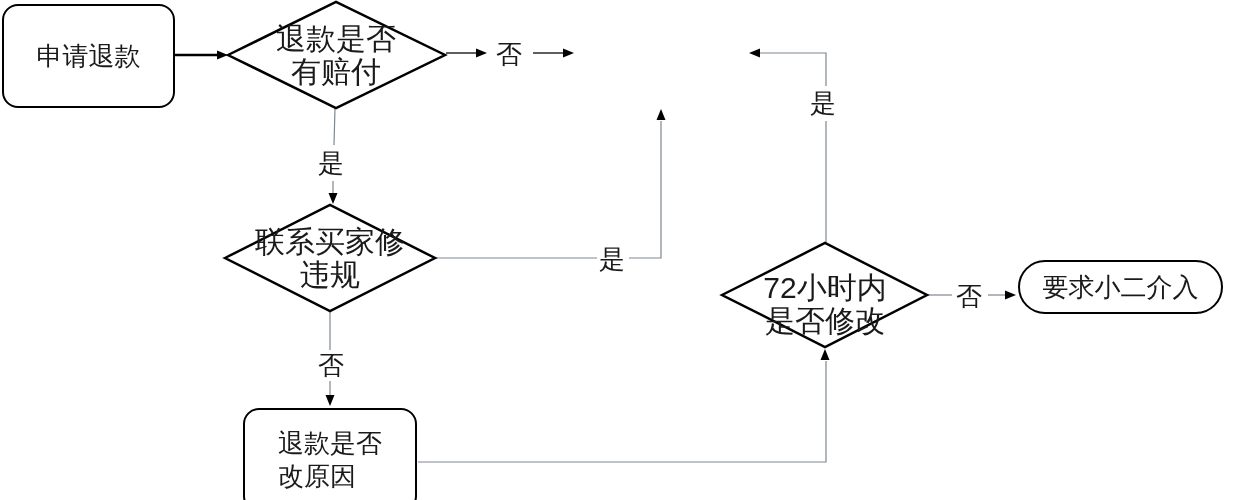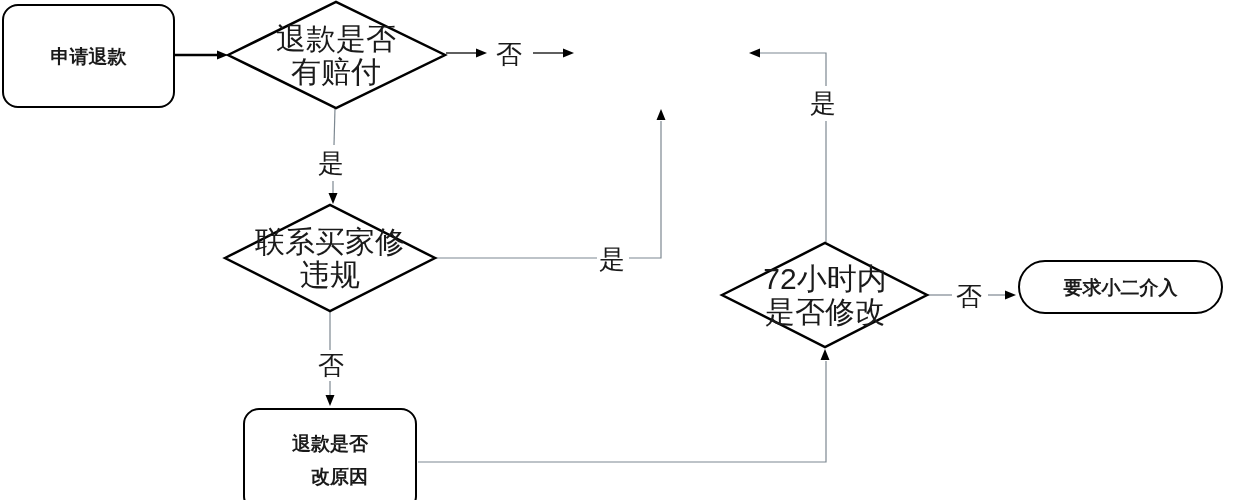--- a/index.html
+++ b/index.html
@@ -17,25 +17,24 @@
 
   
   .node {
     position: absolute;
     box-sizing: border-box;
     background: #ffffff;
     border: 2.5px solid #000000;
     display: flex;
     align-items: center;
     justify-content: center;
-    text-align: right;
-    font-size: 19px;
+    text-align: left;
+    font-size: 26px;
     line-height: 33px;
     white-space: pre-line;
-    font-weight: bold;
   }
   .r16 { border-radius: 16px; }
   .r32 { border-radius: 34px; }
 
   
   .dlabel {
     position: absolute;
     transform: translate(-50%, -50%);
     text-align: center;
     font-size: 30px;
@@ -105,21 +104,21 @@
   </div>
 
   <div class="node r32 layer" style="left:1018px; top:260px; width:205px; height:54px;">
     <span>要求小二介入</span>
   </div>
 
   <div class="dlabel" style="left:336px; top:55px;">退款是否
 有赔付</div>
   <div class="dlabel" style="left:330px; top:258px;">联系买家修
 违规</div>
-  <div class="dlabel" style="left:825px; top:295px;">72小时内
+  <div class="dlabel" style="left:825px; top:304px;">72小时内
 是否修改</div>
 
   <div class="elabel" style="left:509px; top:54px;">否</div>
   <div class="elabel" style="left:331px; top:163px;">是</div>
   <div class="elabel" style="left:612px; top:259px;">是</div>
   <div class="elabel" style="left:331px; top:365px;">否</div>
   <div class="elabel" style="left:823px; top:103px;">是</div>
   <div class="elabel" style="left:969px; top:296px;">否</div>
 
 </div>

